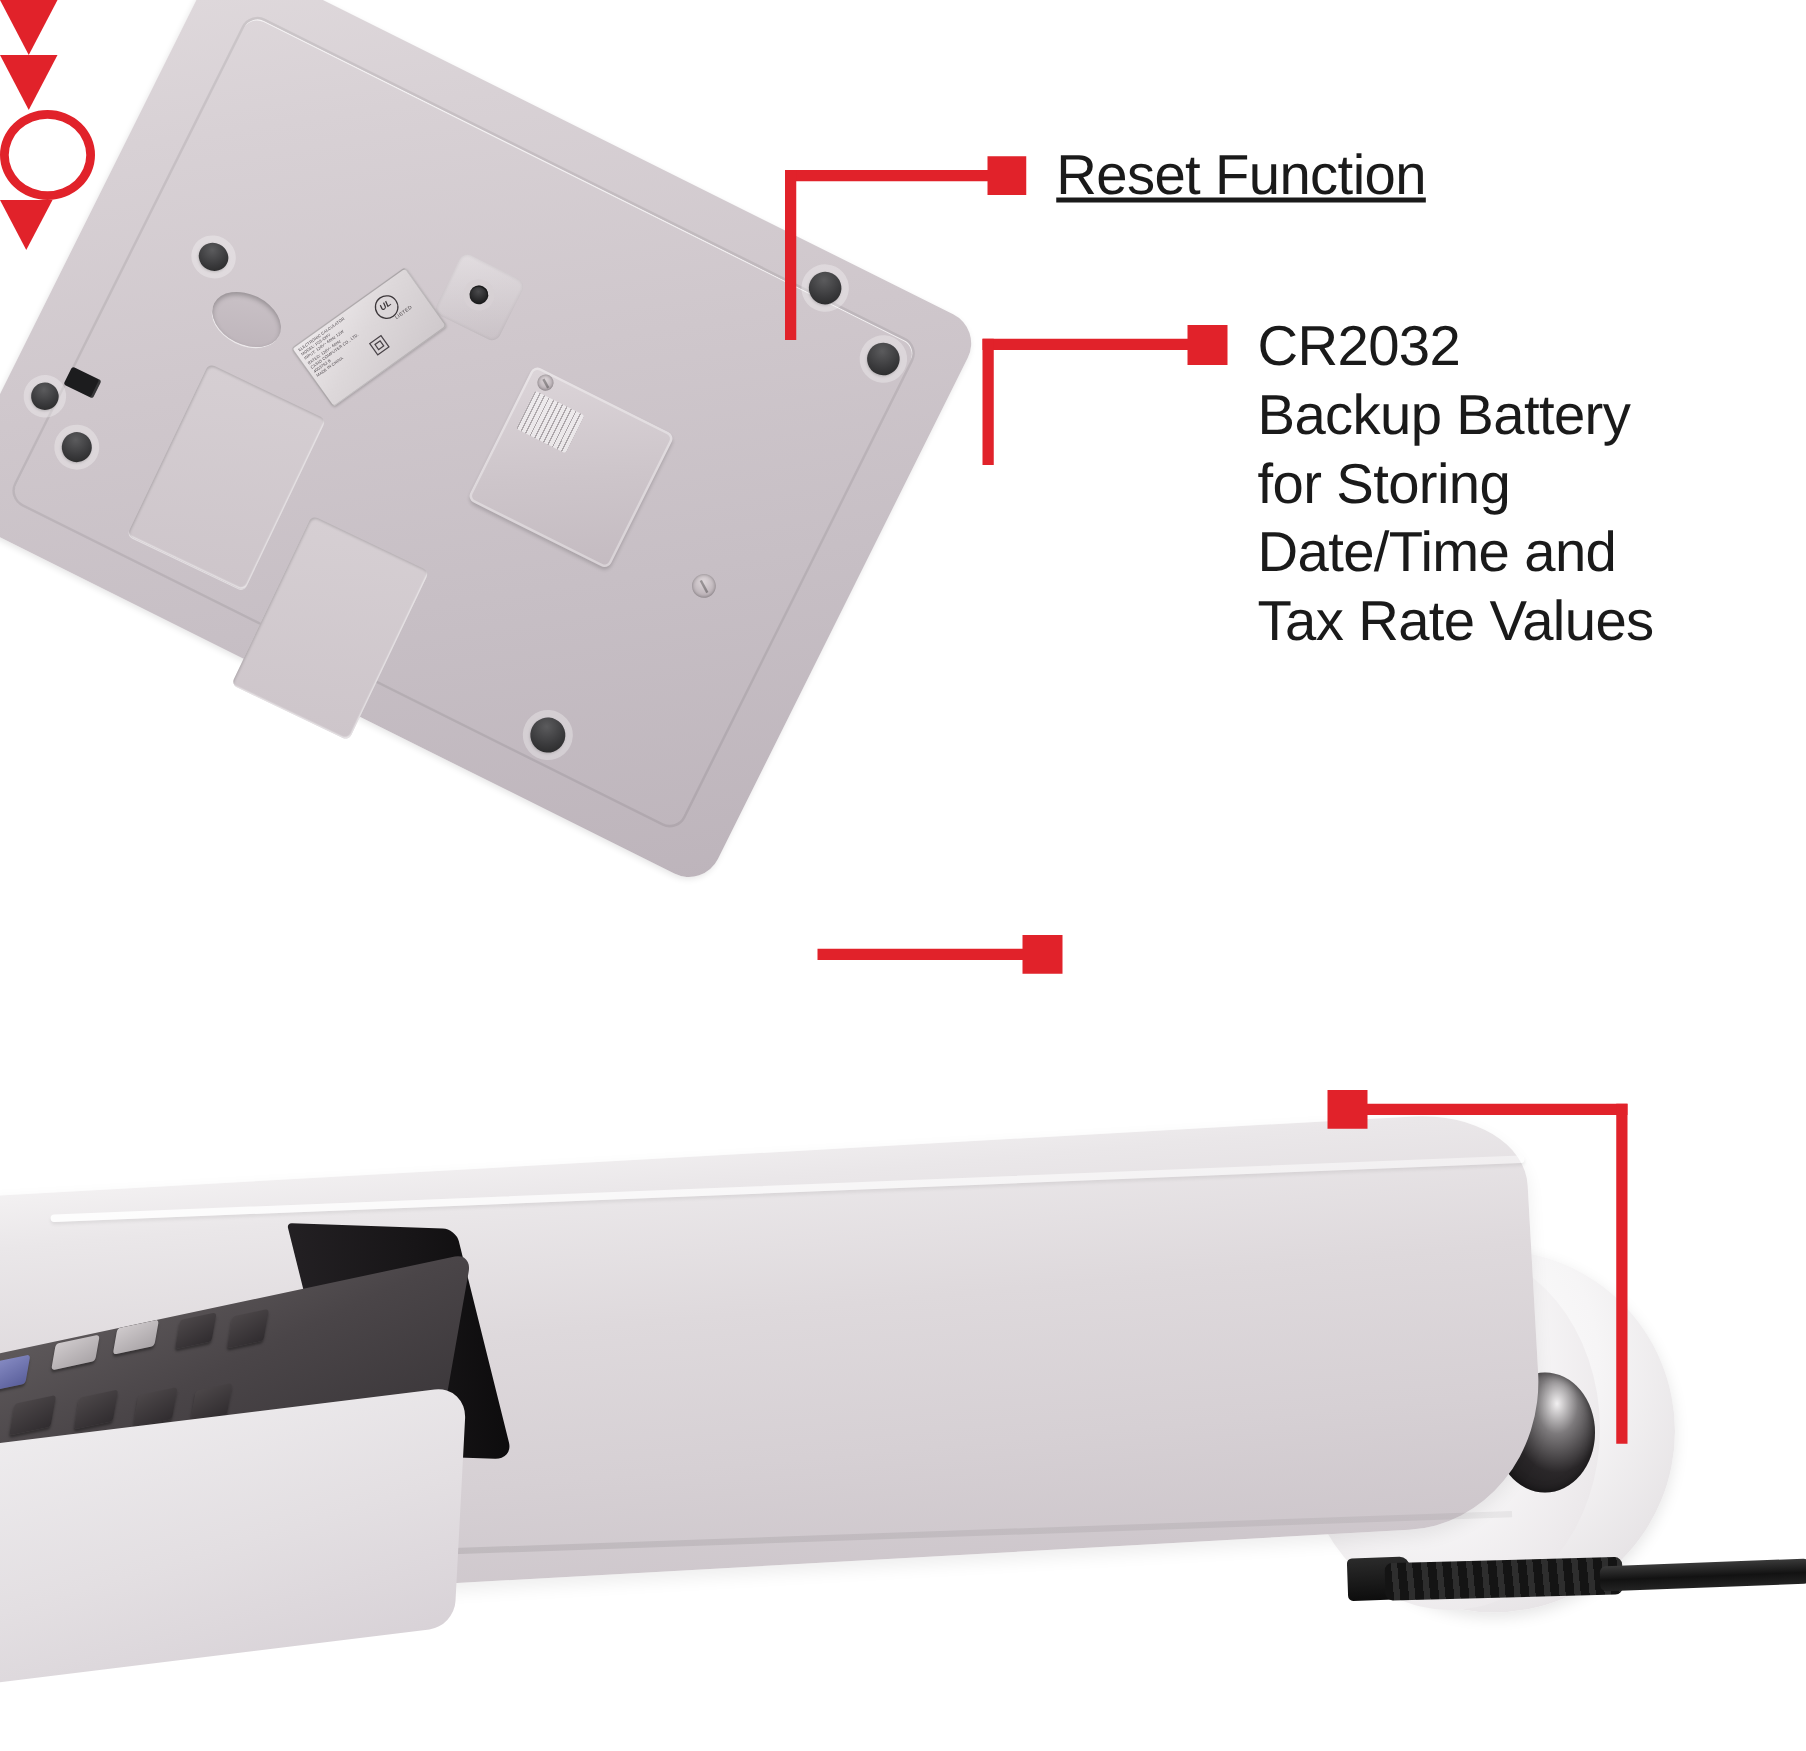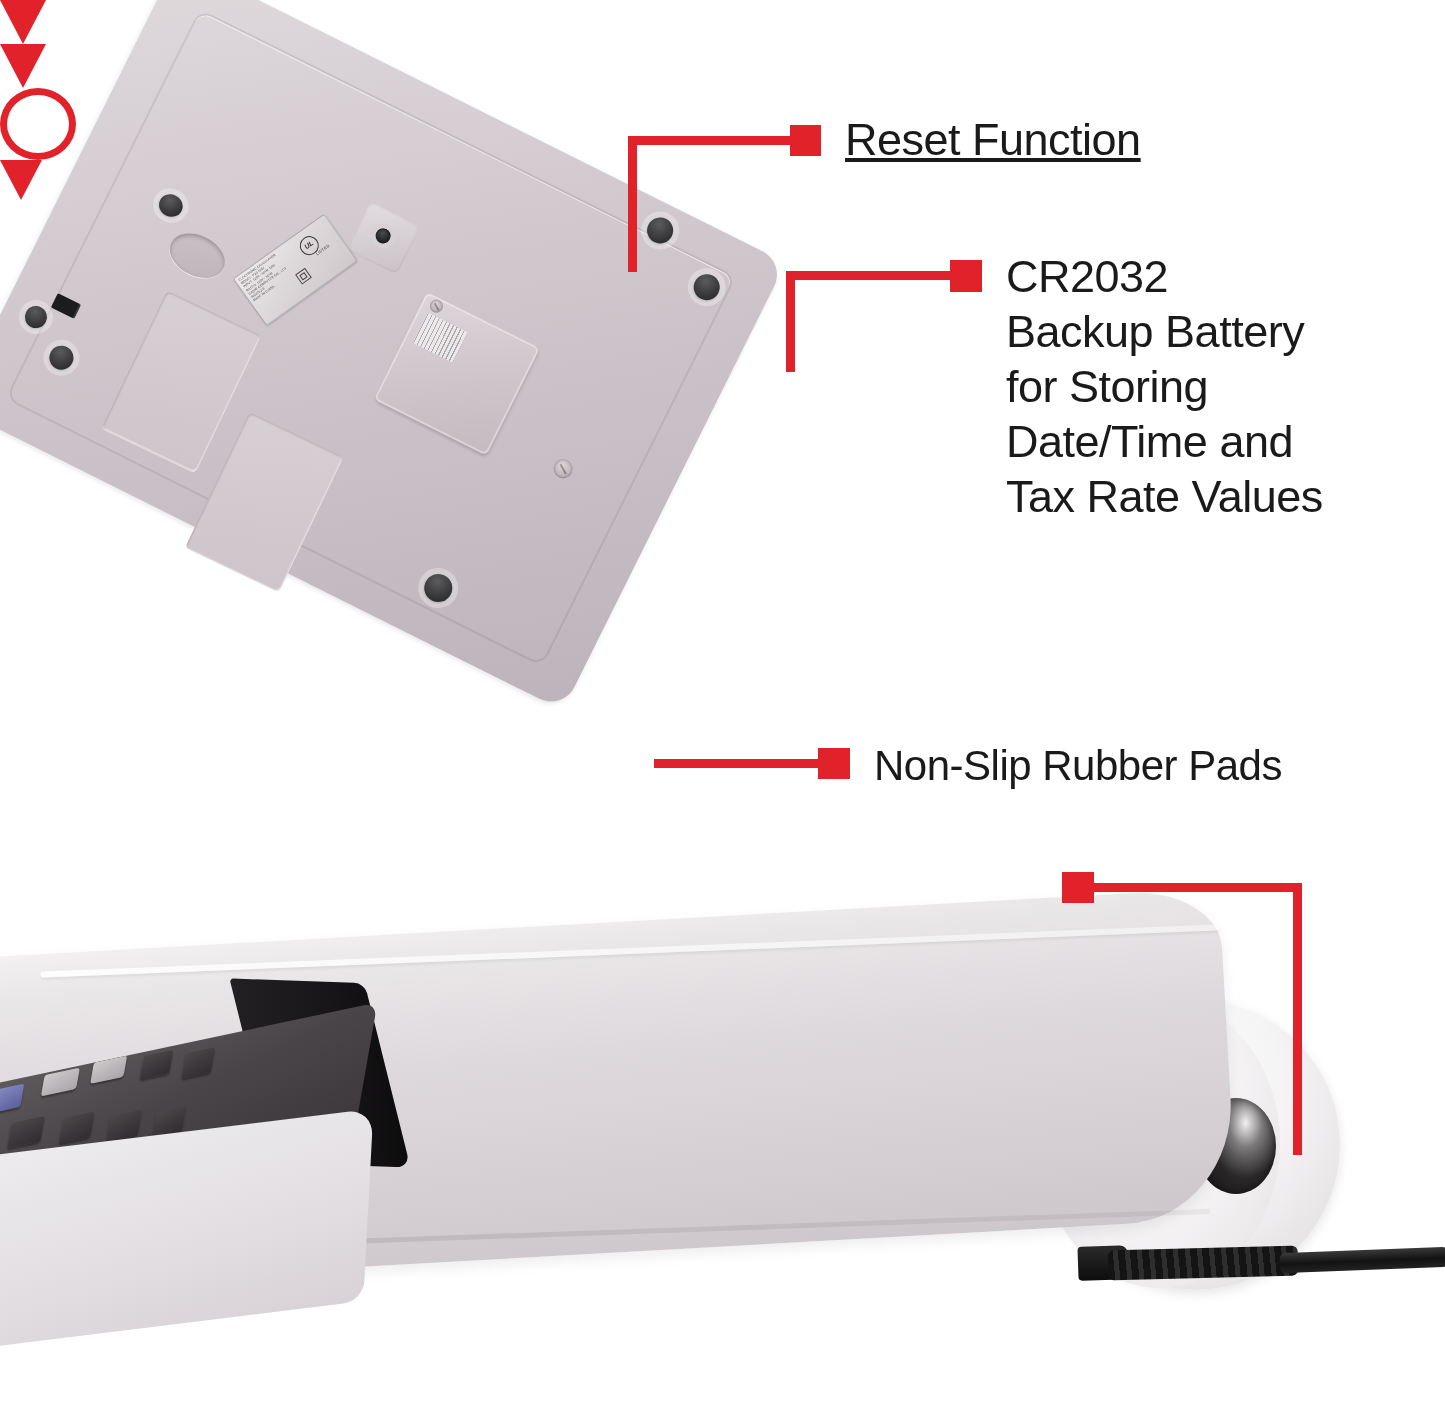--- a/index.html
+++ b/index.html
@@ -551,20 +551,19 @@
   <div class="marker-square" id="marker-battery" style="background:#e1222a;"></div>
   <div class="callout-label" id="label-battery">CR2032
 Backup Battery
 for Storing
 Date/Time and
 Tax Rate Values</div>
 
   <div class="leader" id="leader-pads-h" style="background:#e1222a;"></div>
   <div id="ring-pads"></div>
   <div class="marker-square" id="marker-pads" style="background:#e1222a;"></div>
-  <div class="callout-label" id="label-pads">Non-Slip Rubber Pads</div>
 
   <div class="leader" id="leader-power-h" style="background:#e1222a;"></div>
   <div class="leader" id="leader-power-v" style="background:#e1222a;"></div>
   <div id="arrow-power"></div>
   <div class="marker-square" id="marker-power" style="background:#e1222a;"></div>
 
 </div>
 
 </body></html>

